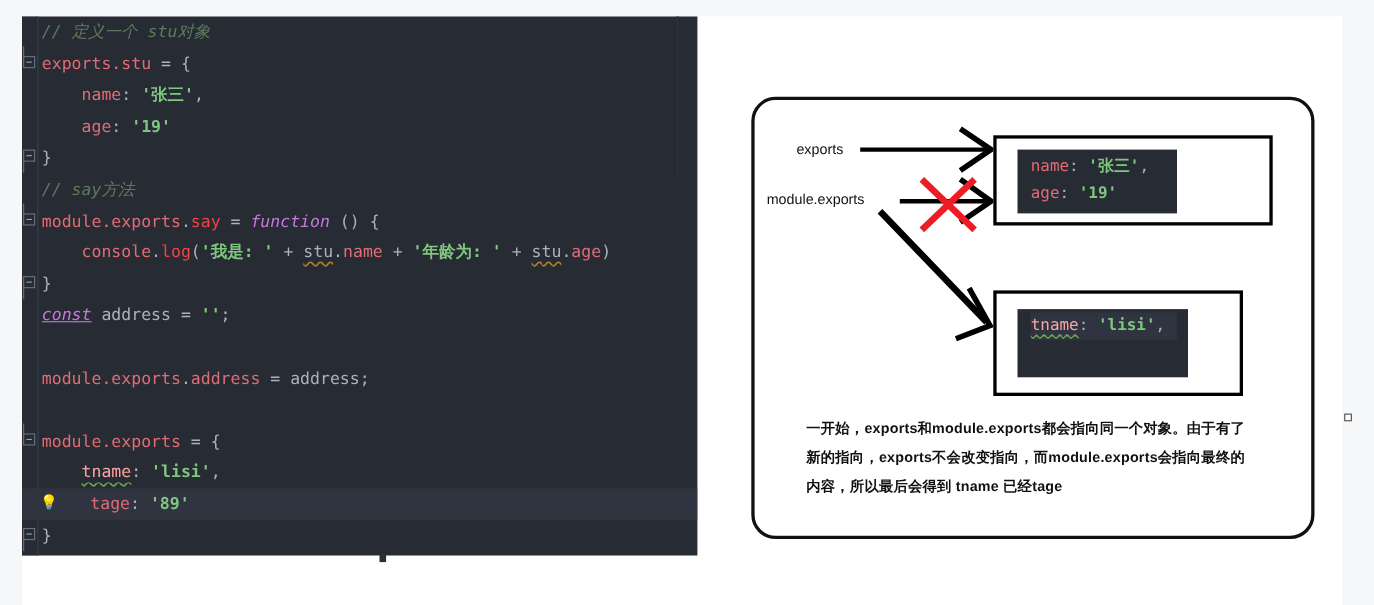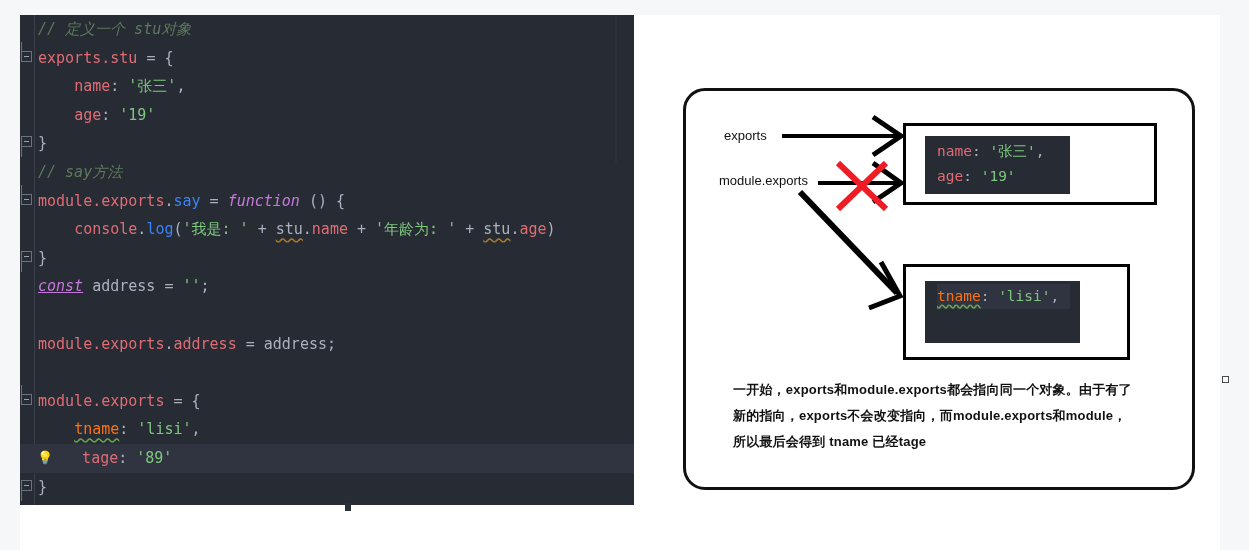--- a/index.html
+++ b/index.html
@@ -95,28 +95,28 @@
     content: "";
     position: absolute;
     left: -1px; top: -10px;
     width: 1px; height: 11px;
     background: #6b7280;
   }
 
   
   .t-com   { color: #5c7a5c; font-style: italic; }
   .t-id    { color: #e06c75; }
-  .t-prop  { color: #3b82f6; }
-  .t-str   { color: #7ec77e; }
+  .t-prop  { color: #ef4444; }
+  .t-str   { color: #7ec77e; font-weight: bold; }
   .t-kw    { color: #c678dd; font-style: italic; text-decoration: underline; }
   .t-fn    { color: #c678dd; font-style: italic; margin-top: 24px; }
   .t-pun   { color: #a9b1c2; }
   .t-var   { color: #abb2bf; }
   .t-warn  { color: #abb2bf; text-decoration: underline wavy #b07d2a; text-underline-offset: 3px; }
-  .t-warn2 { color: #f97316; text-decoration: underline wavy #6aa84f; text-underline-offset: 3px; }
+  .t-warn2 { color: #fca5a5; text-decoration: underline wavy #6aa84f; text-underline-offset: 3px; }
   .t-cur   { color: #e06c75; }
 
   .bulb {
     position: absolute;
     left: 17px; top: 5px;
     width: 16px; height: 18px;
     font-size: 13px;
     line-height: 18px;
     color: #f2d33c;
   }
@@ -151,21 +151,21 @@
   }
 
   .lbl {
     position: absolute;
     font-family: "Liberation Sans", sans-serif;
     font-size: 13px;
     color: #111111;
     white-space: nowrap;
   }
   .lbl-exports { left: 724px; top: 128px; }
-  .lbl-module  { left: 719px; top: 173px; }
+  .lbl-module  { left: 697px; top: 173px; }
 
   
   .objbox {
     position: absolute;
     background: #ffffff;
     border: 3px solid #000000;
     box-sizing: border-box;
   }
   .objbox-1 { left: 903px; top: 123px; width: 254px; height: 82px; }
   .objbox-2 { left: 903px; top: 264px; width: 227px; height: 96px; }
@@ -242,16 +242,16 @@
 
   <div class="lbl lbl-exports">exports</div>
   <div class="lbl lbl-module">module.exports</div>
 
   <div class="objbox objbox-1"></div>
   <div class="snippet snippet-1" id="snippet-1"><div class="sn-line"><span class="t-id">name</span><span class="t-pun">: </span><span class="t-str">'张三'</span><span class="t-pun">,</span></div><div class="sn-line"><span class="t-id">age</span><span class="t-pun">: </span><span class="t-str">'19'</span></div></div>
 
   <div class="objbox objbox-2"></div>
   <div class="snippet snippet-2" id="snippet-2"><div class="sn-line sn-cur"><span class="t-warn2">tname</span><span class="t-pun">: </span><span class="t-str">'lisi'</span><span class="t-pun">,</span></div></div>
 
-  <div class="caption">一开始，exports和module.exports都会指向同一个对象。由于有了新的指向，exports不会改变指向，而module.exports和module，所以最后会得到 tname 已经tage</div>
+  <div class="caption">一开始，exports和module.exports都会指向同一个对象。由于有了新的指向，exports不会改变指向，而module.exports会指向最终的内容，所以最后会得到 tname 已经tage</div>
 
   <div class="edge-dot"></div>
 </div>
 
 </body></html>

